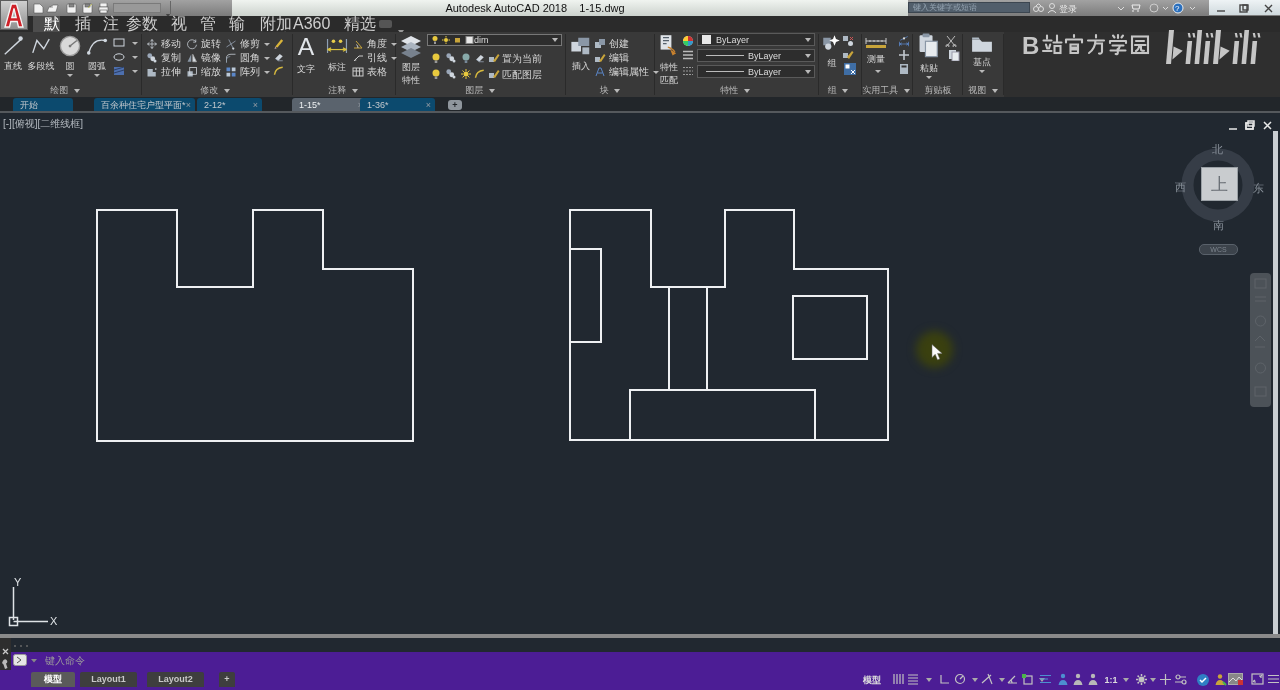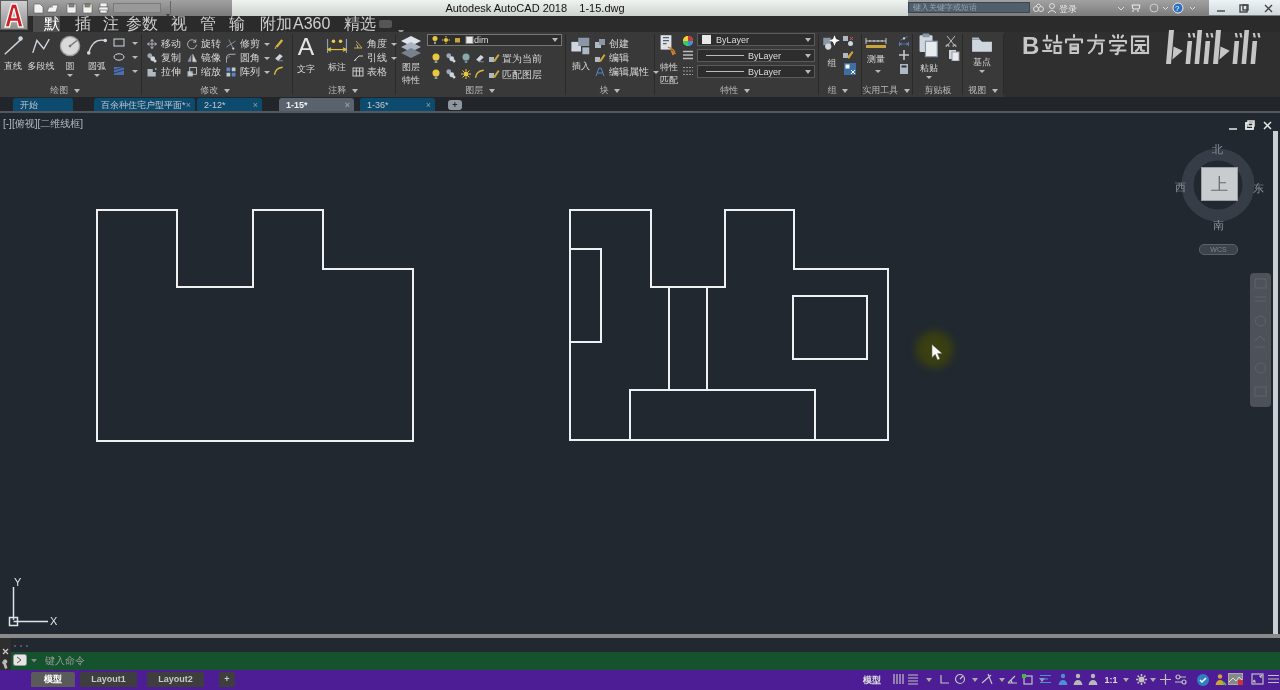--- a/index.html
+++ b/index.html
@@ -36,21 +36,21 @@
 #vcube{left:1180px;top:35px;width:76px;height:76px;}
 .vclabel{position:absolute;color:#89919a;font-size:11px;}
 #vcsquare{position:absolute;left:21px;top:19px;width:37px;height:34px;background:#c9cccf;color:#676d73;font-size:17px;text-align:center;line-height:34px;border:1px solid #9aa0a5;}
 #wcs{left:1199px;top:131px;width:39px;height:11px;background:#3c434b;border:1px solid #59616a;border-radius:5px;color:#7c848d;font-size:7px;text-align:center;line-height:10px;}
 #navbar{left:1250px;top:160px;width:21px;height:134px;background:rgba(88,93,99,.8);border-radius:4px;}
 
 #blob{left:916px;top:218px;width:37px;height:37px;border-radius:50%;background:#3a400f;filter:blur(4px);}
 
 #cmdtop{left:0;top:634px;width:1280px;height:4px;background:#8a8a8a;}
 #cmdhist{left:0;top:638px;width:1280px;height:14px;background:#c9c9c9;color:#222;font-size:10px;line-height:14px;padding-left:14px;}
-#cmdin{left:0;top:652px;width:1280px;height:18px;background:#14532d;color:#9a9a9a;font-size:10px;line-height:18px;}
+#cmdin{left:0;top:652px;width:1280px;height:18px;background:#4c1d95;color:#9a9a9a;font-size:10px;line-height:18px;}
 #cmdleft{left:0;top:638px;width:11px;height:32px;background:#2e2e2e;color:#c9c9c9;font-size:8px;text-align:center;}
 
 #statusbar{left:0;top:670px;width:1280px;height:20px;background:#4c1d95;font-weight:bold;}
 .ltab{position:absolute;top:2px;height:15px;line-height:15px;font-size:9px;color:#c9c9c9;background:#3e3e3e;text-align:center;border-radius:2px 2px 0 0;}
 .ltab.active{background:#5a5a5a;color:#fff;}
 .sico{position:absolute;top:3px;height:14px;line-height:14px;font-size:10px;color:#c9c9c9;}
 </style></head>
 <body>
 <div id="app">
 
@@ -579,21 +579,21 @@
         <rect x="75.5" y="0" width="4.6" height="34"></rect>
         <rect x="84.5" y="11" width="4.6" height="23"></rect>
         <path d="M84 3 l1.3 4.5 l2.2 0 l-1.3 -4.5 Z M88.6 3 l1.3 4.5 l2.2 0 l-1.3 -4.5 Z"></path>
       </g>
     </svg>
 
   <div class="abs" id="filetabs">
       <div class="ftab" style="left: 13px; width: 60px;">开始</div>
       <div class="ftab" style="left: 94px; width: 101px;">百余种住宅户型平面*<span style="position:absolute;right:4px;top:0;color:#959ca4;font-size:9px;">×</span></div>
       <div class="ftab" style="left: 197px; width: 65px;">2-12*<span style="position:absolute;right:4px;top:0;color:#959ca4;font-size:9px;">×</span></div>
-      <div class="ftab active" style="left: 279px; width: 75px; font-weight: bold;">1-15*<span style="position:absolute;right:4px;top:0;color:#959ca4;font-size:9px;">×</span></div>
+      <div class="ftab active" style="left: 292px; width: 75px;">1-15*<span style="position:absolute;right:4px;top:0;color:#959ca4;font-size:9px;">×</span></div>
       <div class="ftab" style="left: 360px; width: 75px;">1-36*<span style="position:absolute;right:4px;top:0;color:#959ca4;font-size:9px;">×</span></div>
       <div class="abs" style="left:448px;top:3px;width:14px;height:10px;background:#8f969d;border-radius:3px;color:#22262a;font-size:9px;line-height:10px;text-align:center;font-weight:bold;">+</div>
     </div>
   <div class="abs" style="left:0;top:111px;width:1280px;height:2.5px;background:#55595d;"></div>
 
   <div class="abs" id="canvas">
     <div class="abs" id="vplabel">[-][俯视][二维线框]</div>
     <svg class="abs" style="left:1228px;top:7px" width="44" height="12">
         <g stroke="#e8e8e8" stroke-width="1.5" fill="none">
           <path d="M1 9 h8"></path>

